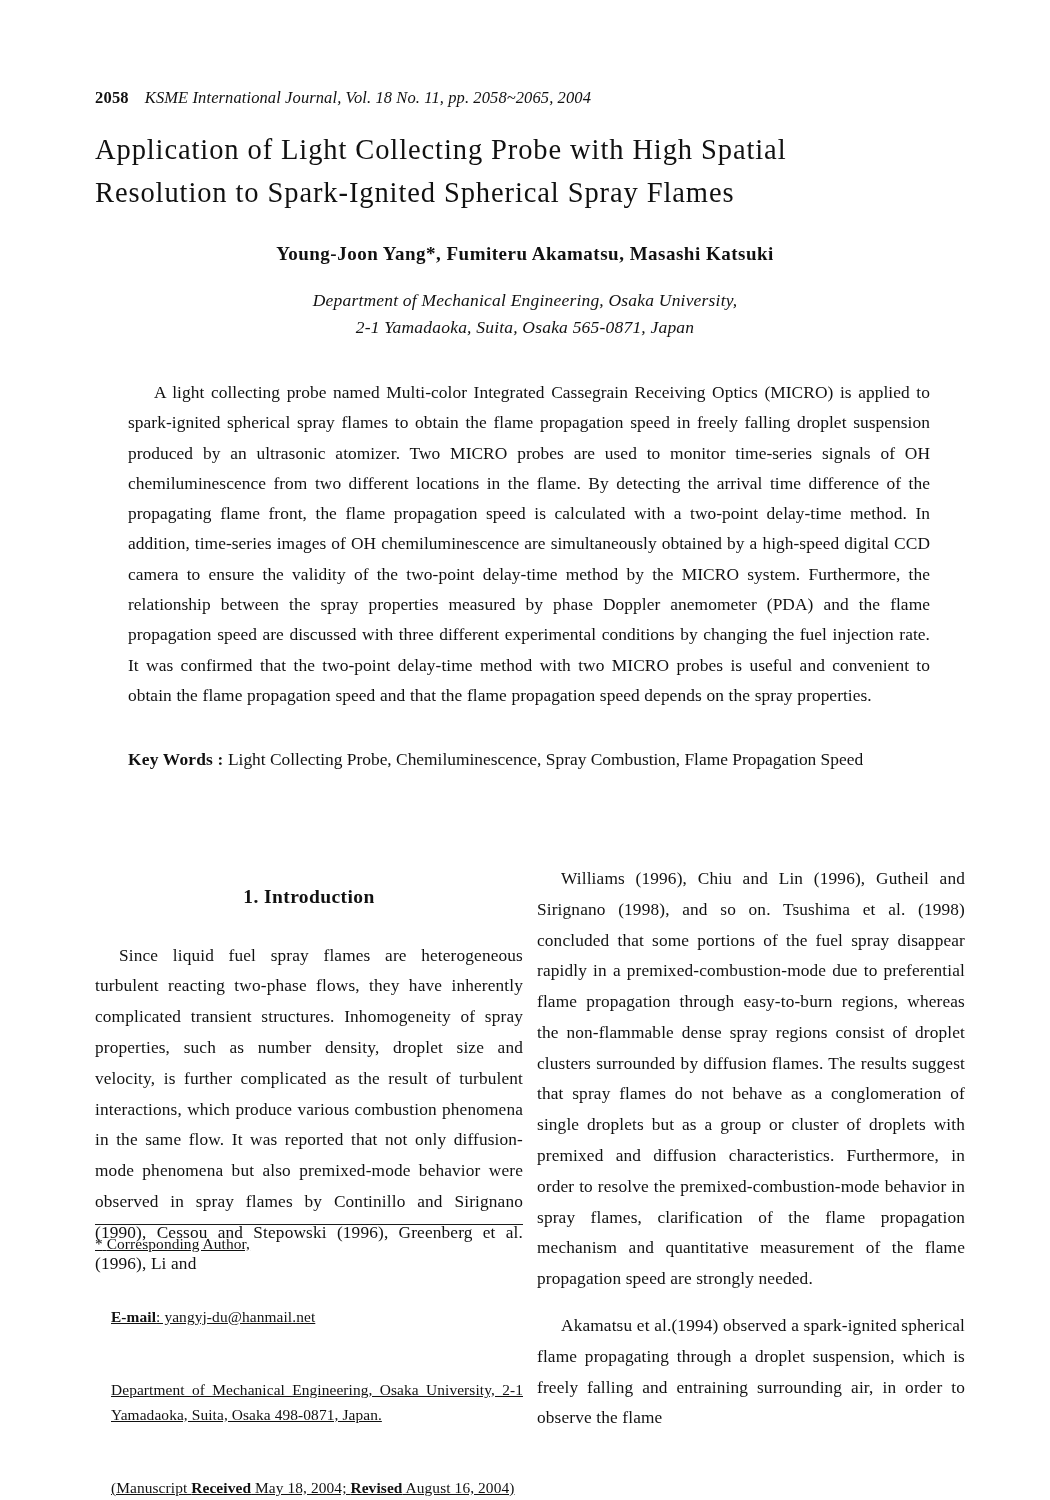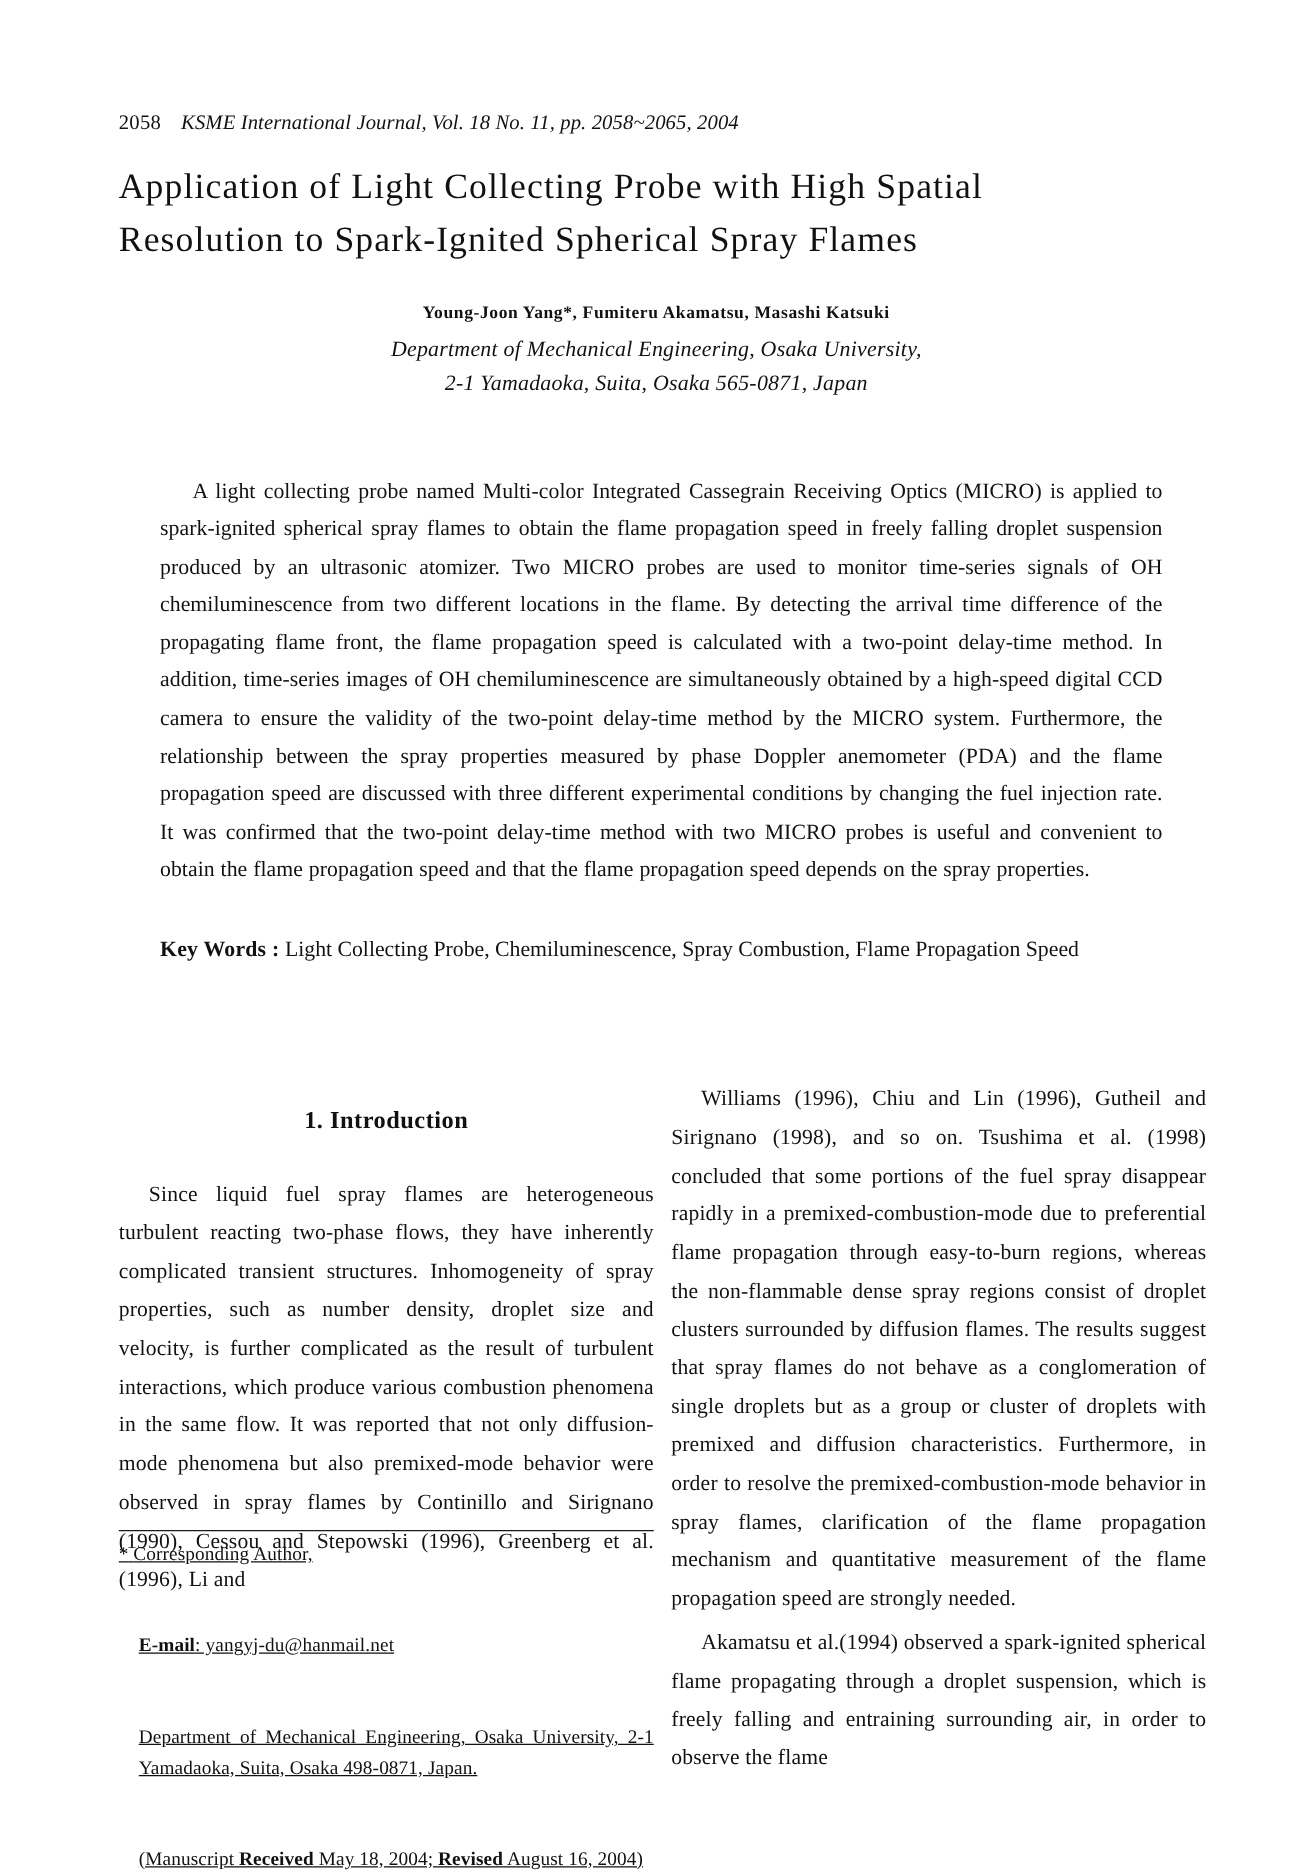--- a/index.html
+++ b/index.html
@@ -19,21 +19,21 @@
 
   
   .running-head {
     position: absolute;
     left: 95px;
     top: 88px;
     width: 860px;
     font-size: 16.5px;
   }
   .running-head .folio {
-    font-weight: normal;
+    font-weight: bold;
     font-style: normal;
     margin-right: 16px;
     letter-spacing: 0.2px;
     margin-top: 36px;
   }
   .running-head .journal-line {
     font-style: italic;
     letter-spacing: 0.1px;
   }
 
@@ -54,24 +54,24 @@
 
   
   .author-block {
     position: absolute;
     left: 95px;
     top: 243px;
     width: 860px;
     text-align: center;
   }
   .authors {
-    font-size: 14px;
+    font-size: 19px;
     font-weight: bold;
     letter-spacing: 0.5px;
-    margin-bottom: 7px;
+    margin-bottom: 22px;
   }
   .affiliation {
     font-size: 17.5px;
     font-style: italic;
     line-height: 1.55;
     letter-spacing: 0.2px;
   }
 
   
   .abstract {
@@ -121,21 +121,21 @@
     font-weight: bold;
     text-align: center;
     letter-spacing: 0.4px;
     margin: 16px 0 26px 0;
   }
   .body-par {
     margin: 0;
     text-indent: 24px;
     text-align: justify;
   }
-  .body-par + .body-par { margin-top: 4px; }
+  .body-par + .body-par { margin-top: 16px; }
 
   
   .footnote {
     position: absolute;
     left: 95px;
     top: 1224px;
     width: 428px;
     font-size: 15.4px;
     line-height: 1.62;
     letter-spacing: 0.1px;

